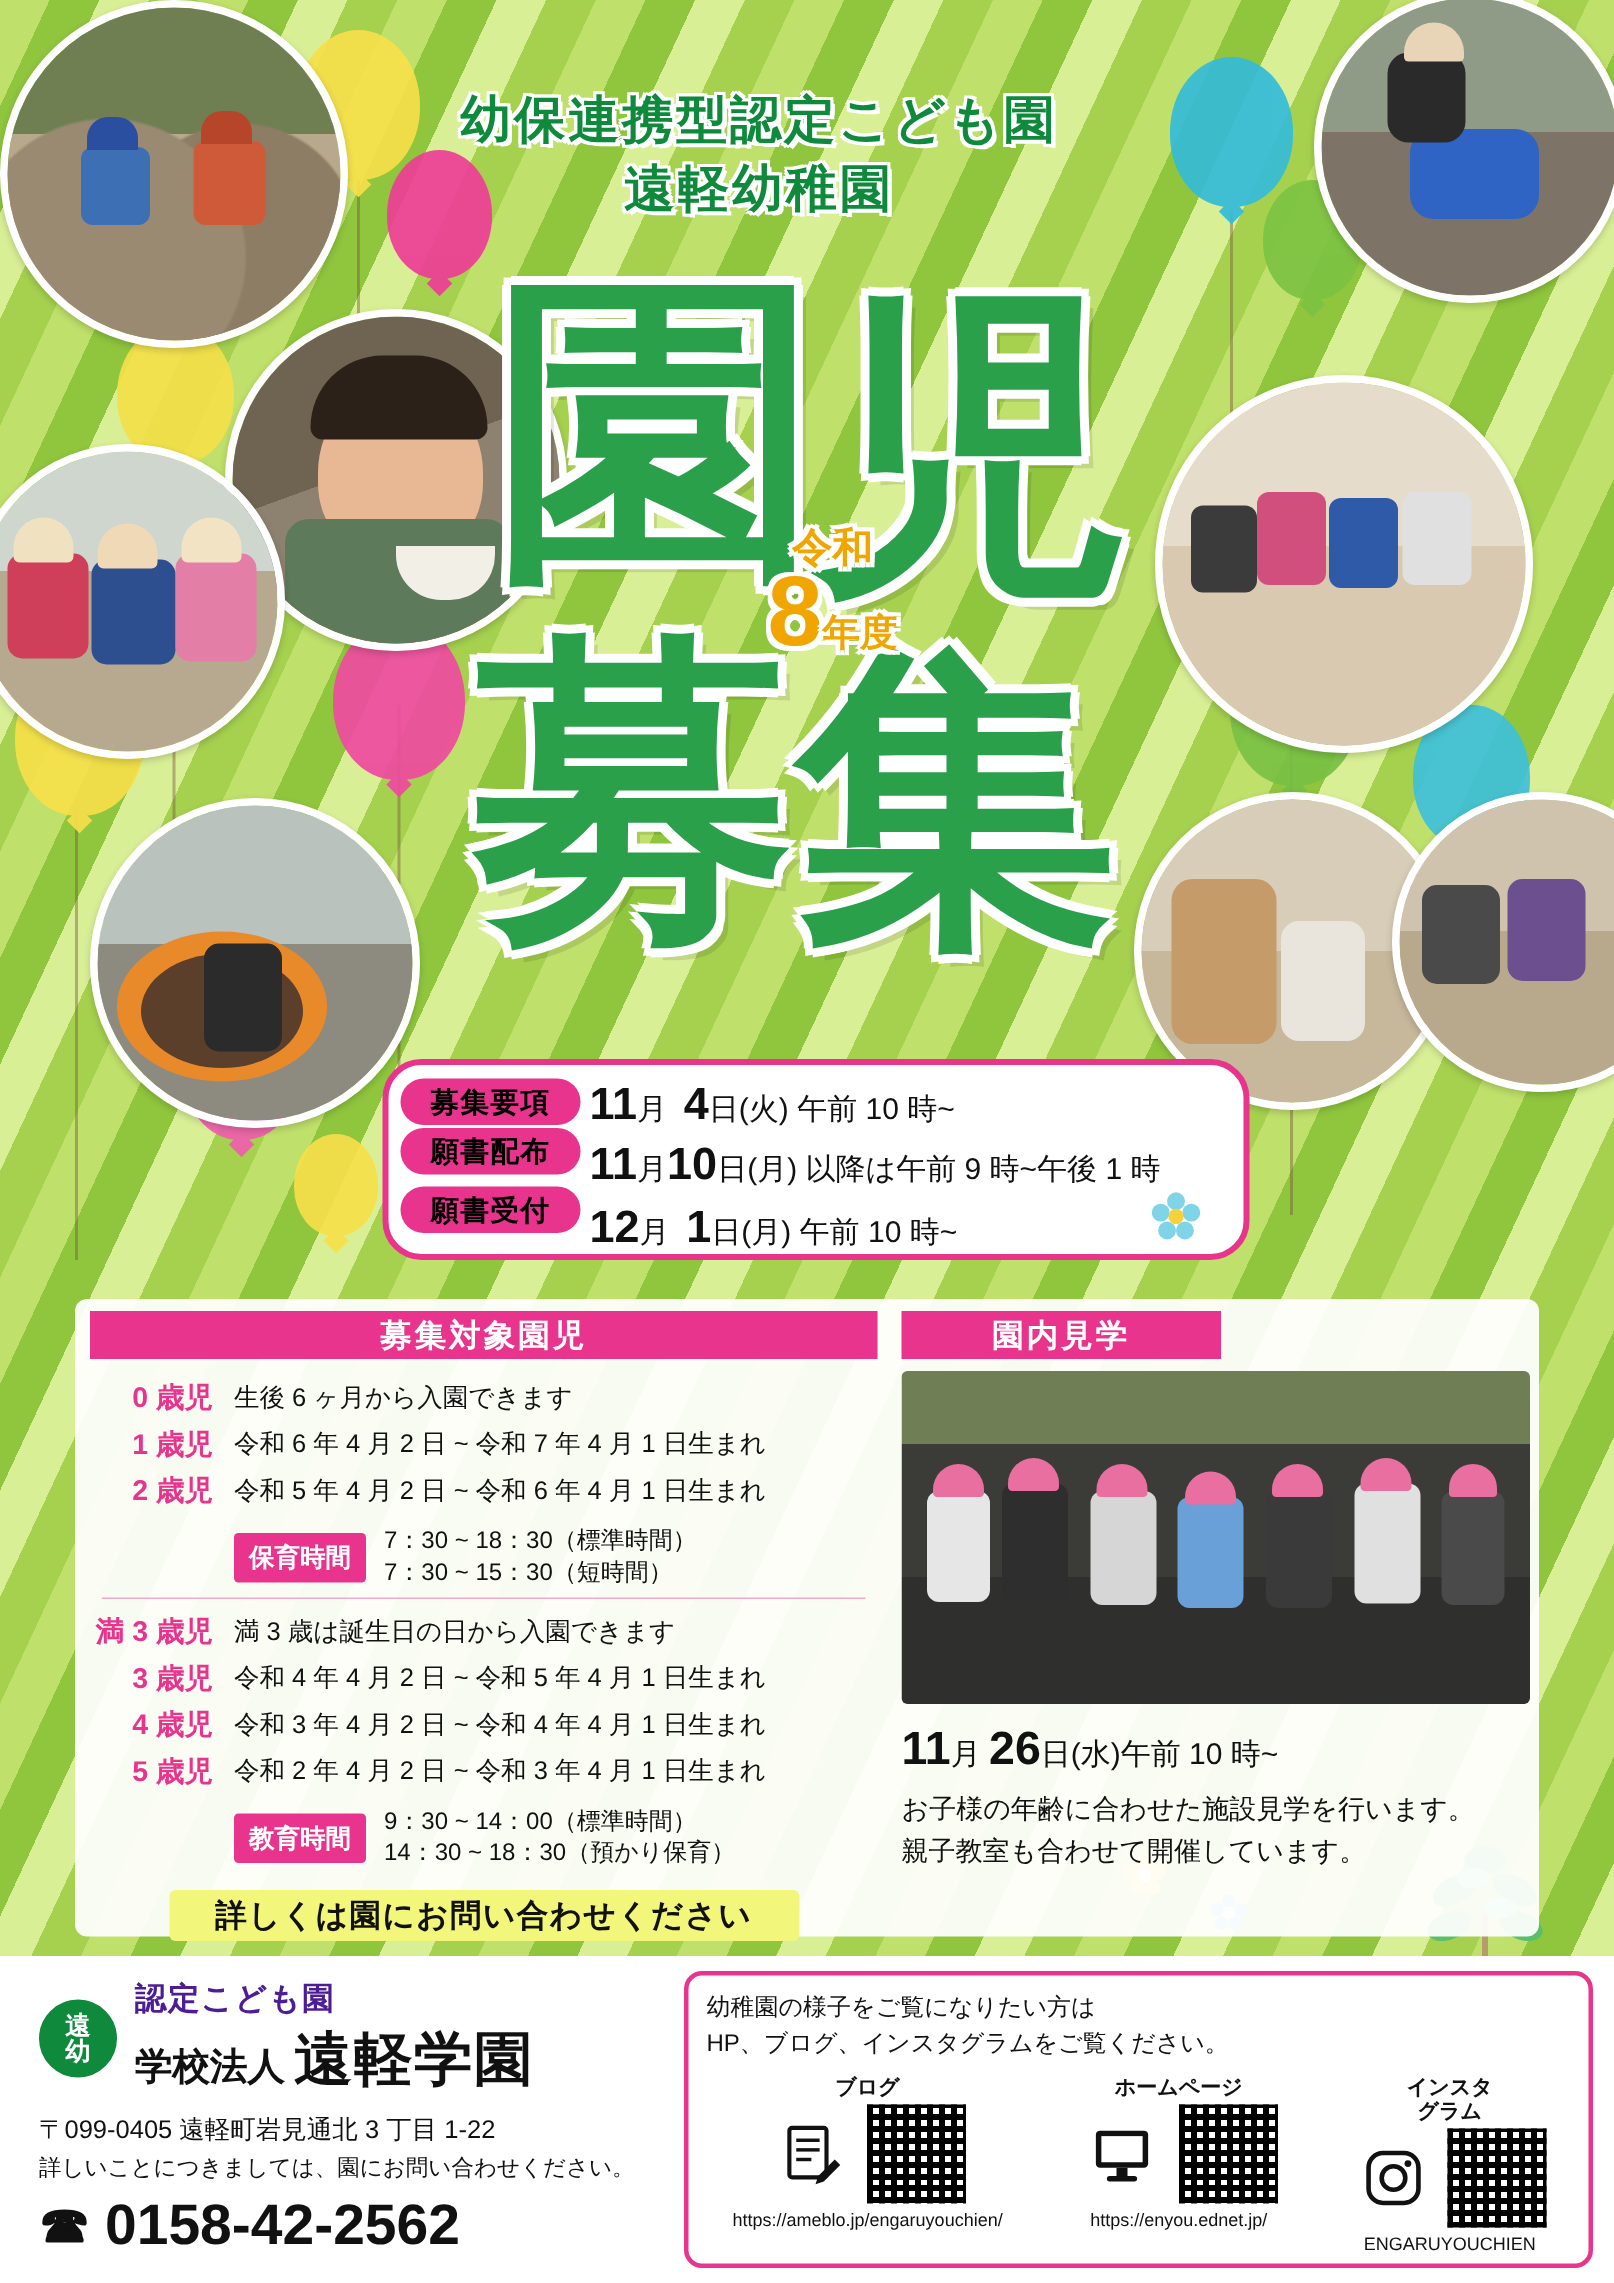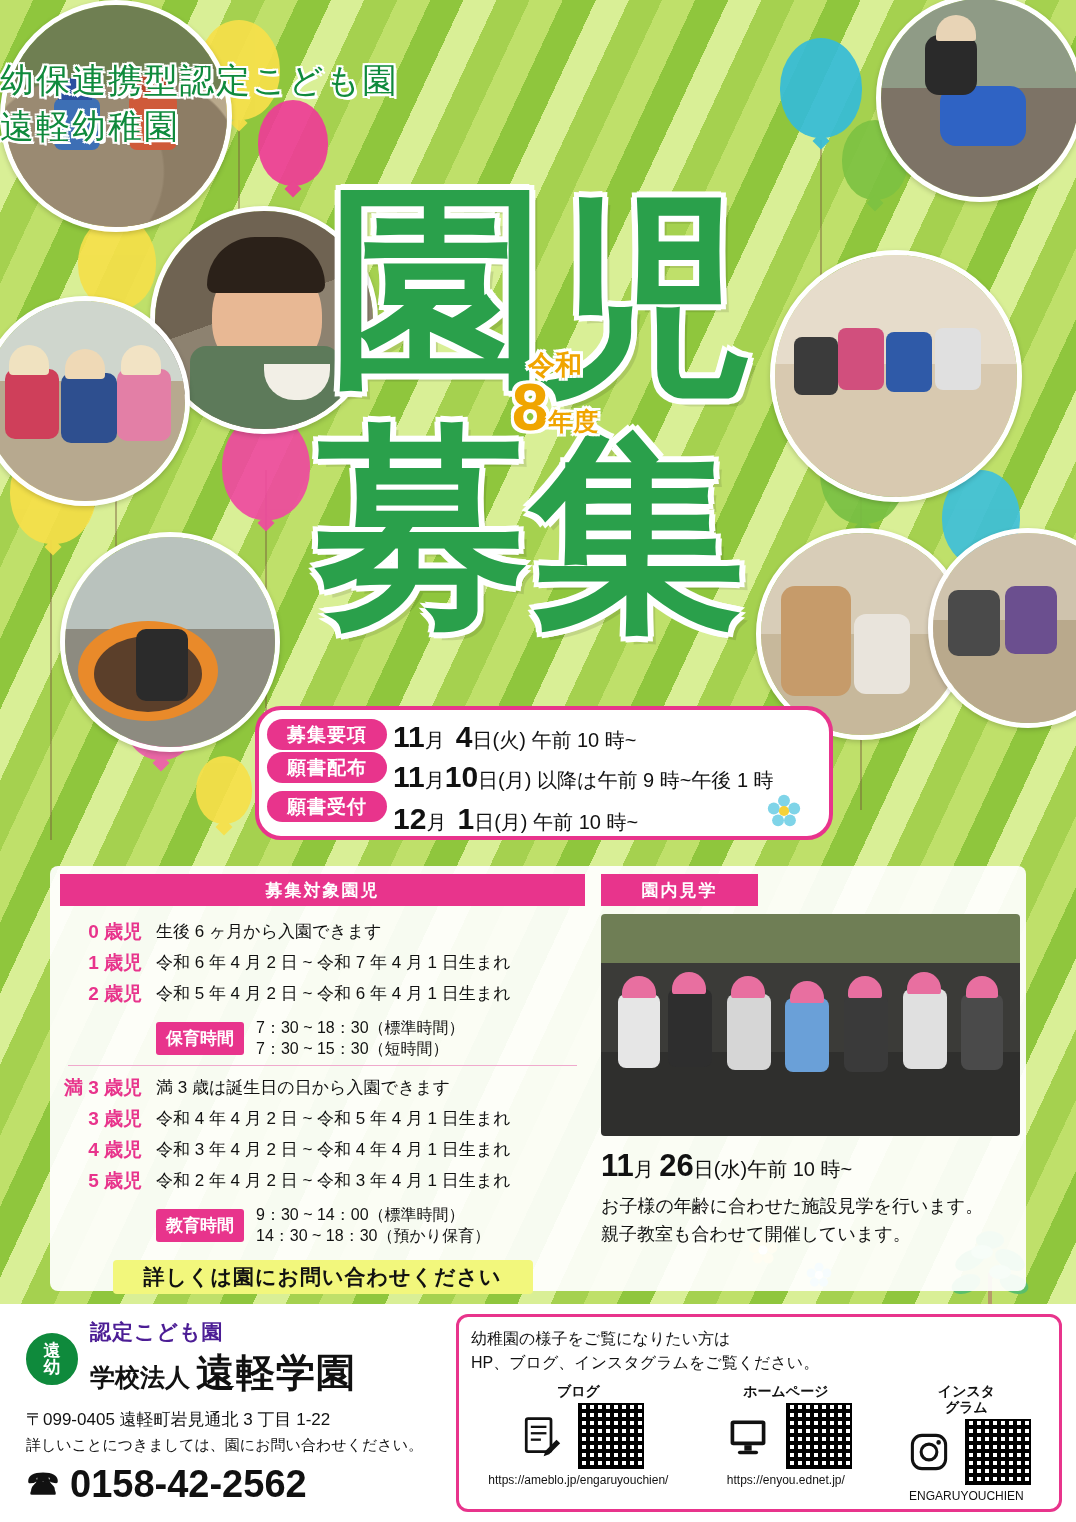--- a/index.html
+++ b/index.html
@@ -49,23 +49,23 @@
     border-radius: 50%;
     overflow: hidden;
     border: 5px solid #fff;
     box-shadow: 0 2px 5px rgba(0,0,0,.18);
   }
   .photo .inner { position: absolute; inset: 0; }
 
   
   .header-title {
     position: absolute; top: 58px; left: 0; width: 1012px;
-    text-align: left;
+    text-align: center;
     color: #0f8a3c;
-    font-weight: normal;
+    font-weight: bold;
     text-shadow:
       2px 0 0 #fff, -2px 0 0 #fff, 0 2px 0 #fff, 0 -2px 0 #fff,
       2px 2px 0 #fff, -2px 2px 0 #fff, 2px -2px 0 #fff, -2px -2px 0 #fff,
       3px 3px 0 #fff;
     letter-spacing: 2px;
     z-index: 6;
   }
   .header-title .l1 { font-size: 34px; line-height: 44px; }
   .header-title .l2 { font-size: 34px; line-height: 48px; }
 
@@ -104,21 +104,21 @@
     position: absolute;
     left: 255px; top: 706px; width: 578px; height: 134px;
     background: #fff;
     border: 4px solid #e8348c;
     border-radius: 26px;
     z-index: 8;
     padding: 9px 12px 9px 0;
   }
   .date-tag {
     width: 120px; height: 31px; margin-left: 8px;
-    background: #e8348c; color: #ffffff;
+    background: #e8348c; color: #000000;
     border-radius: 16px;
     font-size: 19px; font-weight: bold;
     display: flex; align-items: center; justify-content: center;
     letter-spacing: 1px;
     flex: none;
   }
   .tag-stack { width: 134px; flex: none; }
   .tag-stack .date-tag { margin-bottom: 2px; }
   .date-text { font-size: 20px; color: #111; white-space: nowrap; }
   .date-text .big { font-size: 30px; font-weight: bold; }
@@ -132,25 +132,25 @@
     background: rgba(255,255,255,0.93);
     border-radius: 8px;
     z-index: 8;
     display: flex;
   }
   .panel-left { width: 545px; padding: 8px 10px 8px 10px; position: relative; }
   .panel-right { width: 431px; padding: 8px 12px 8px 6px; position: relative; }
 
   .sec-title {
     background: #e8348c; color: #fff; font-weight: bold;
-    font-size: 17px; height: 32px; display:flex; align-items:center;
+    font-size: 21px; height: 32px; display:flex; align-items:center;
     justify-content: center; letter-spacing: 2px;
   }
   .sec-title.left { width: 525px; }
-  .sec-title.right { width: 157px; justify-content: center; }
+  .sec-title.right { width: 213px; justify-content: center; }
 
   .age-table { margin-top: 10px; }
   .age-row { display: flex; align-items: center; height: 31px; }
   .age-label {
     width: 96px; text-align: right; padding-right: 14px;
     color: #e8348c; font-weight: bold; font-size: 19px; flex: none;
   }
   .age-val { font-size: 17px; color: #111; }
   .time-row { display: flex; align-items: center; margin: 8px 0 6px 96px; }
   .time-tag {

